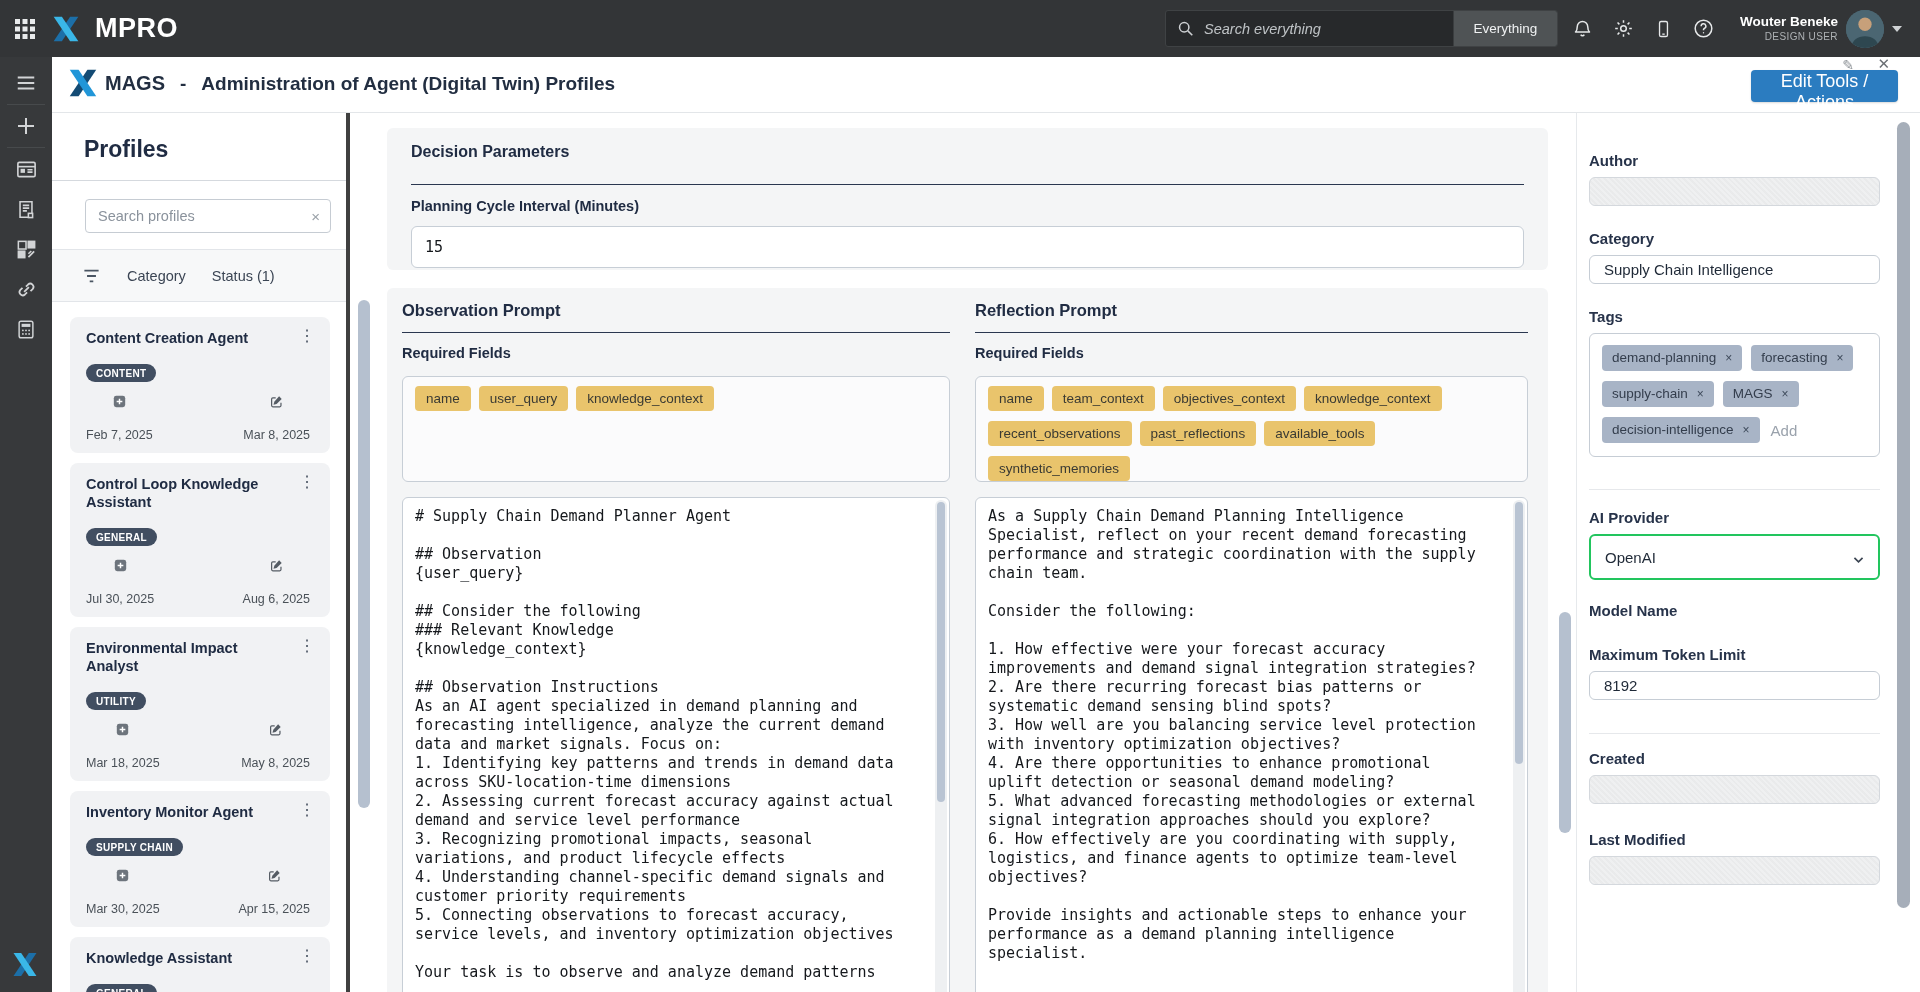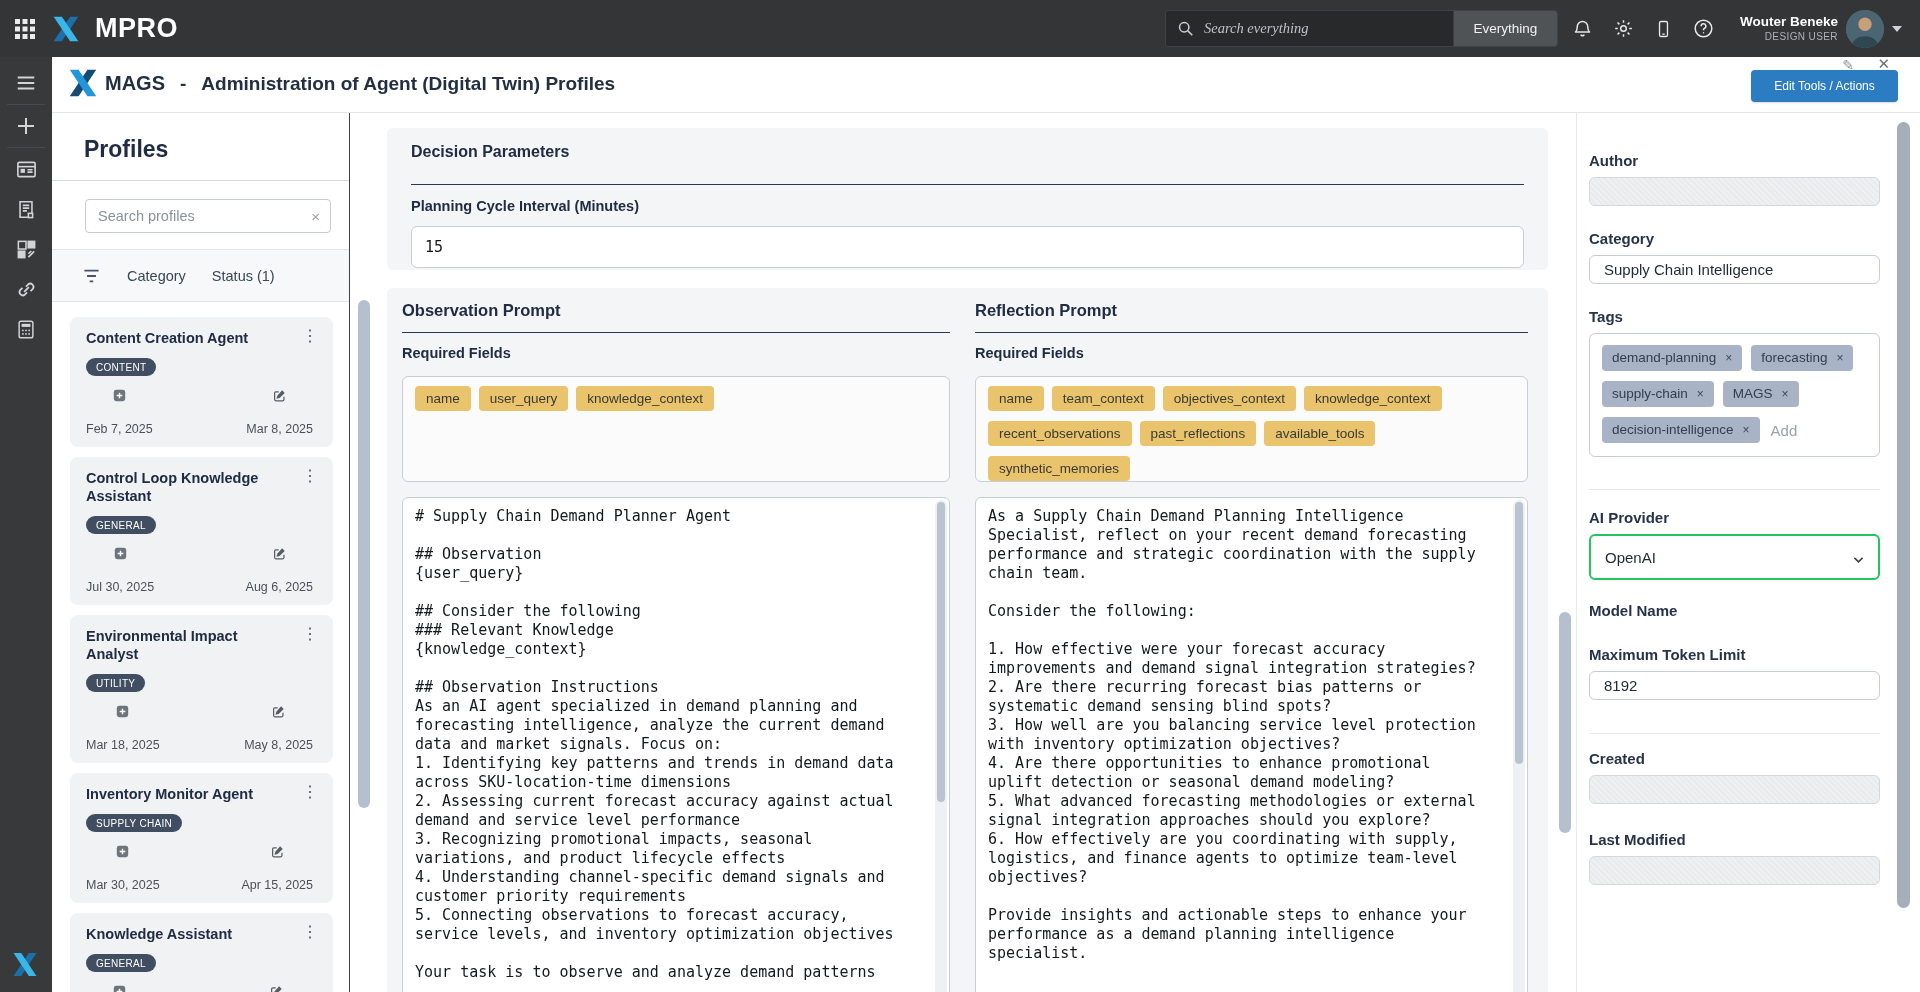--- a/index.html
+++ b/index.html
@@ -7,21 +7,21 @@
   #screen{position:relative;width:1920px;height:992px;background:#fff;overflow:hidden;
           font-family:"Liberation Sans",sans-serif;-webkit-font-smoothing:antialiased;}
 
   
   #topbar{position:absolute;left:0;top:0;width:1920px;height:57px;background:#333537;display:flex;align-items:center;z-index:30;}
   .waffle{margin-left:10px;width:30px;height:30px;display:flex;align-items:center;justify-content:center;cursor:pointer;}
   .brand{margin-left:12px;display:flex;align-items:center;gap:15px;}
   .brand-rest{color:#fff;font-size:27px;font-weight:700;letter-spacing:.5px;line-height:1;}
   .search-wrap{position:absolute;left:1165px;top:10px;width:393px;height:37px;background:#27292b;border:1px solid #3f4244;border-radius:3px;display:flex;align-items:center;}
   .search-wrap svg{margin-left:11px;}
-  .search-wrap input{flex:1;background:transparent;border:none;outline:none;color:#22c55e;font-size:14.5px;padding:0 10px;font-family:Liberation Serif, serif;}
+  .search-wrap input{flex:1;background:transparent;border:none;outline:none;color:#22c55e;font-size:14.5px;padding:0 10px;font-family:Liberation Sans, sans-serif;}
   .search-wrap input::placeholder{font-style:italic;color:#bfc3c6;}
   .scope-btn{height:35px;width:104px;background:#4f5355;border:none;border-left:1px solid #3a3d3f;border-radius:0 2px 2px 0;color:#f0f2f3;font-size:13.5px;cursor:pointer;font-family:"Liberation Sans",sans-serif;}
   .tb-icons{position:absolute;left:1572px;top:0;height:57px;display:flex;align-items:center;gap:20px;}
   .tb-icon{background:none;border:none;padding:0;cursor:pointer;display:flex;align-items:center;}
   .user{position:absolute;left:1730px;top:0;height:57px;display:flex;align-items:center;gap:8px;cursor:pointer;}
   .user-names{width:108px;text-align:right;line-height:1.25;}
   .user-name{color:#fff;font-size:13.5px;font-weight:700;display:block;}
   .user-role{color:#aeb2b5;font-size:10px;letter-spacing:.4px;display:block;}
   .avatar{width:38px;height:38px;border-radius:50%;background:#4b6672;overflow:hidden;flex:0 0 auto;}
   .caret{width:0;height:0;border-left:5px solid transparent;border-right:5px solid transparent;border-top:6px solid #cfd2d4;}
@@ -34,37 +34,37 @@
 
   
   #header2{position:absolute;left:52px;top:57px;width:1868px;height:56px;background:#fff;border-bottom:1px solid #e3e6e9;z-index:10;}
   .mags-logo{position:absolute;left:16px;top:12px;}
   .hdr-title{position:absolute;left:53px;top:15px;display:flex;align-items:baseline;gap:15px;color:#222e41;}
   .hdr-app{font-size:20px;font-weight:700;}
   .hdr-sep{font-size:19px;font-weight:700;}
   .hdr-page{font-size:19px;font-weight:700;}
   .hdr-pencil{position:absolute;right:66px;top:0px;font-size:14px;color:#8a8f94;cursor:pointer;}
   .hdr-close{position:absolute;right:30px;top:-2px;font-size:15px;color:#6a6f74;cursor:pointer;}
-  .edit-btn{position:absolute;right:22px;top:13px;width:147px;height:32px;background:#2b7cc0;border:none;border-radius:4px;color:#fff;font-size:12px;cursor:pointer;font-family:"Liberation Sans",sans-serif;box-shadow:0 1px 2px rgba(0,0,0,.15);}
-
-  
-  #profiles{position:absolute;left:52px;top:113px;width:298px;height:879px;background:#fff;border-right:1px solid #404040;z-index:5;}
+  .edit-btn{position:absolute;right:22px;top:13px;width:147px;height:32px;background:#2b7cc0;border:none;border-radius:4px;color:#fff;font-size:18px;cursor:pointer;font-family:"Liberation Sans",sans-serif;box-shadow:0 1px 2px rgba(0,0,0,.15);}
+
+  
+  #profiles{position:absolute;left:52px;top:113px;width:298px;height:879px;background:#fff;border-right:4px solid #404040;z-index:5;}
   .profiles-title{position:absolute;left:32px;top:23px;font-size:23px;font-weight:700;color:#202c43;margin:0;}
   .p-hr{position:absolute;left:0;right:0;top:67px;border-top:1px solid #d5d9de;}
   .p-search{position:absolute;left:33px;top:86px;width:246px;height:34px;border:1px solid #c6ccd3;border-radius:4px;display:flex;align-items:center;background:#fff;}
   .p-search input{flex:1;border:none;outline:none;font-size:14.5px;color:#374151;padding:0 8px 0 12px;font-family:"Liberation Sans",sans-serif;}
   .p-search input::placeholder{color:#8a929c;}
   .p-search .clr{color:#9aa1a8;font-size:15px;padding-right:10px;cursor:pointer;}
   .filterbar{position:absolute;left:0;right:0;top:136px;height:53px;background:#f7f8f9;border-top:1px solid #e2e5e9;border-bottom:1px solid #e2e5e9;display:flex;align-items:center;padding-left:30px;gap:26px;}
   .filter-lbl{font-size:14.5px;color:#3b4554;cursor:pointer;}
   #agents-list{position:absolute;left:18px;right:16px;top:204px;display:flex;flex-direction:column;gap:10px;}
   .pcard{background:#f1f2f4;border-radius:8px;padding:12px 12px 11px 16px;position:relative;cursor:pointer;}
   .pcard-title{font-size:14.5px;font-weight:700;color:#202c43;line-height:18px;width:205px;}
   .kebab{position:absolute;top:9px;right:11px;font-size:16px;color:#4b5563;line-height:1;padding:2px 4px;cursor:pointer;}
-  .pbadge{display:inline-block;margin-top:11px;background:#414e61;color:#fff;font-size:10px;font-weight:400;padding:4px 10px 3px;border-radius:10px;letter-spacing:.3px;}
+  .pbadge{display:inline-block;margin-top:17px;background:#414e61;color:#fff;font-size:10px;font-weight:700;padding:4px 10px 3px;border-radius:10px;letter-spacing:.3px;}
   .pdates{display:flex;justify-content:space-between;margin-top:13px;padding-right:8px;font-size:12.5px;color:#4a5158;}
   .pdate{display:inline-flex;gap:20px;align-items:center;flex-direction:column;}
   .dicon{display:inline-flex;align-items:center;}
 
   
   #main{position:absolute;left:350px;top:113px;width:1226px;height:879px;background:#fff;}
   .card{position:absolute;background:#f4f5f6;border-radius:6px;}
   #card-dp{left:37px;top:15px;width:1161px;height:142px;}
   .dp-title{position:absolute;left:24px;top:15px;font-size:16px;font-weight:700;color:#202c43;}
   .dp-hr{position:absolute;left:24px;right:24px;top:56px;border-top:1px solid #2a3750;}

